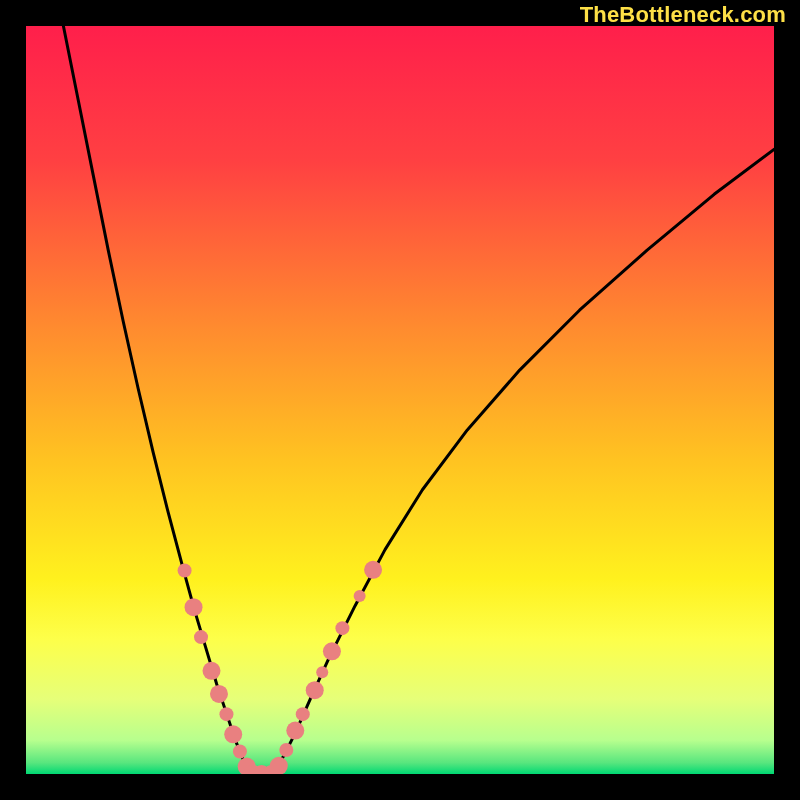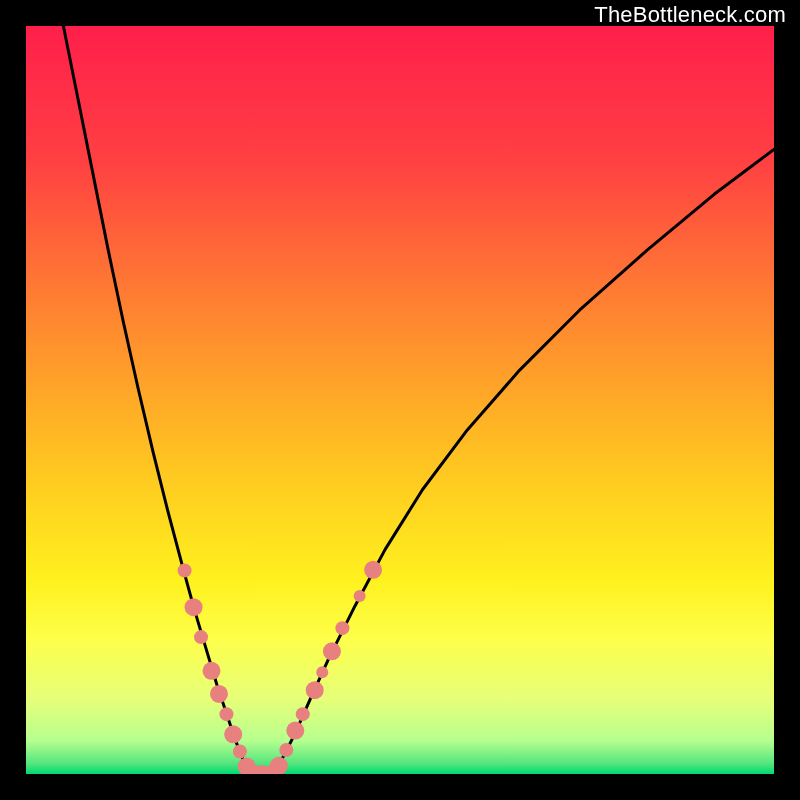--- a/index.html
+++ b/index.html
@@ -30,23 +30,23 @@
     inset: 0;
   }
   .curve-svg {
     position: absolute;
     inset: 0;
   }
   .watermark {
     position: absolute;
     top: 2px;
     right: 14px;
-    color: #ffffff;
+    color: #fde047;
     font-size: 22px;
-    font-weight: 400;
+    font-weight: 700;
     letter-spacing: 0.2px;
   }
 </style>
 </head>
 <body>
 
 <div class="frame">
   <div class="watermark">TheBottleneck.com</div>
 
   <div class="plot-area">

